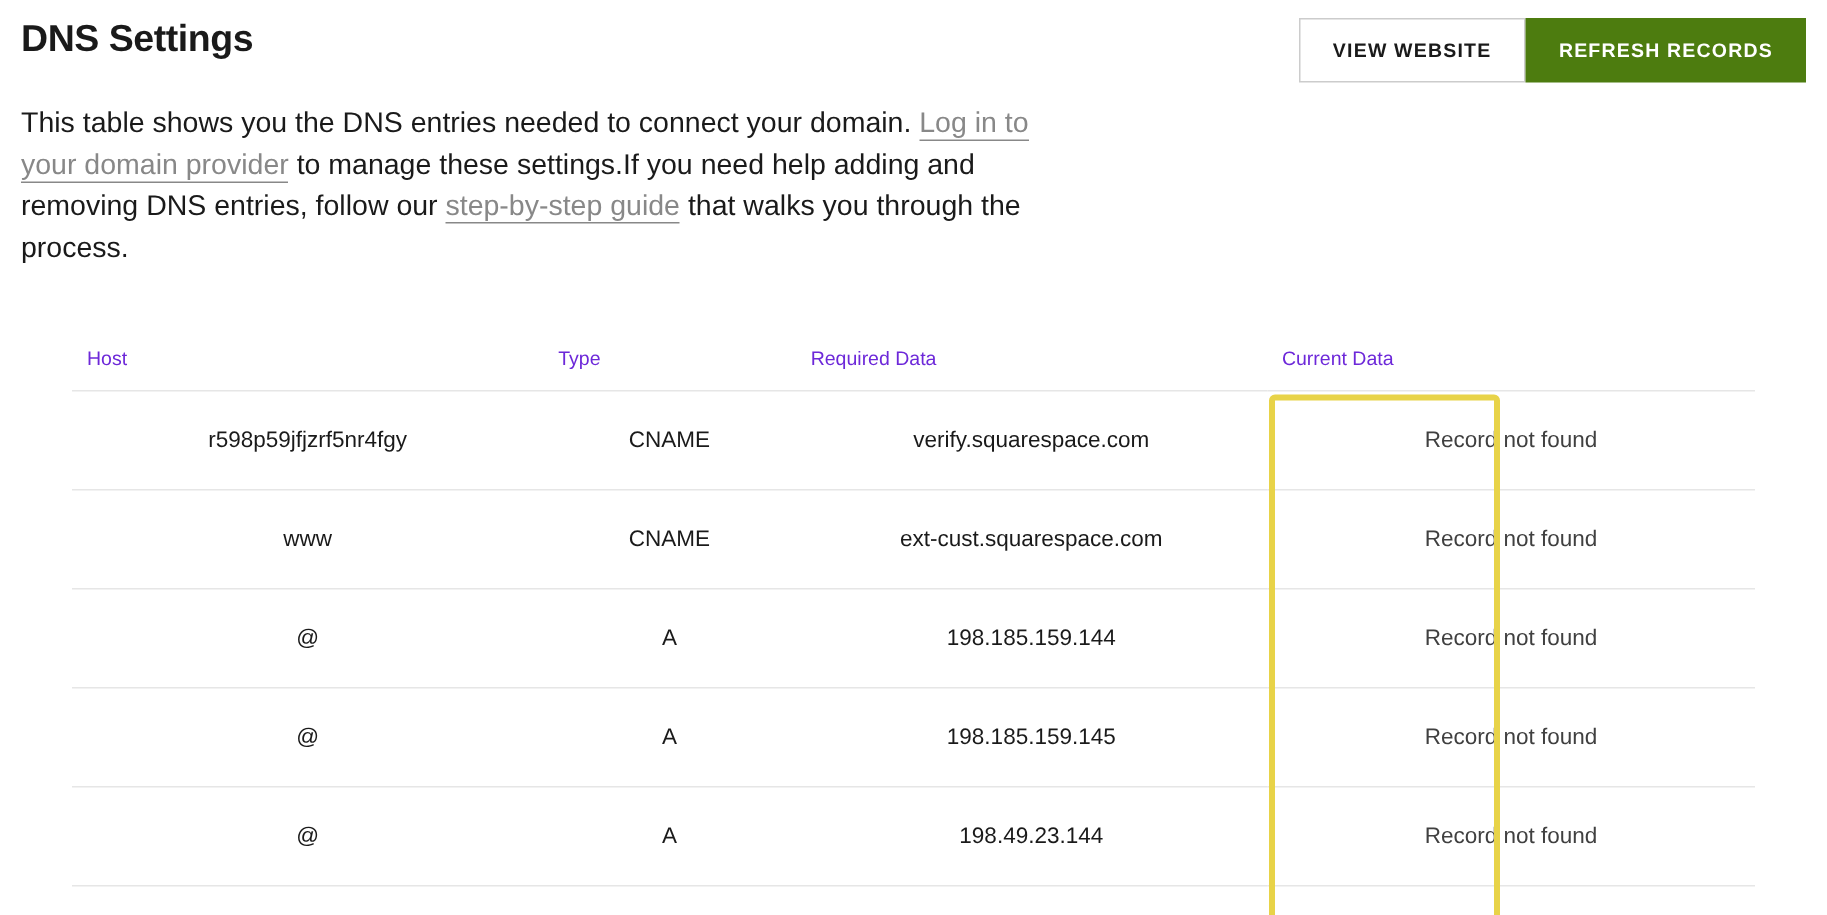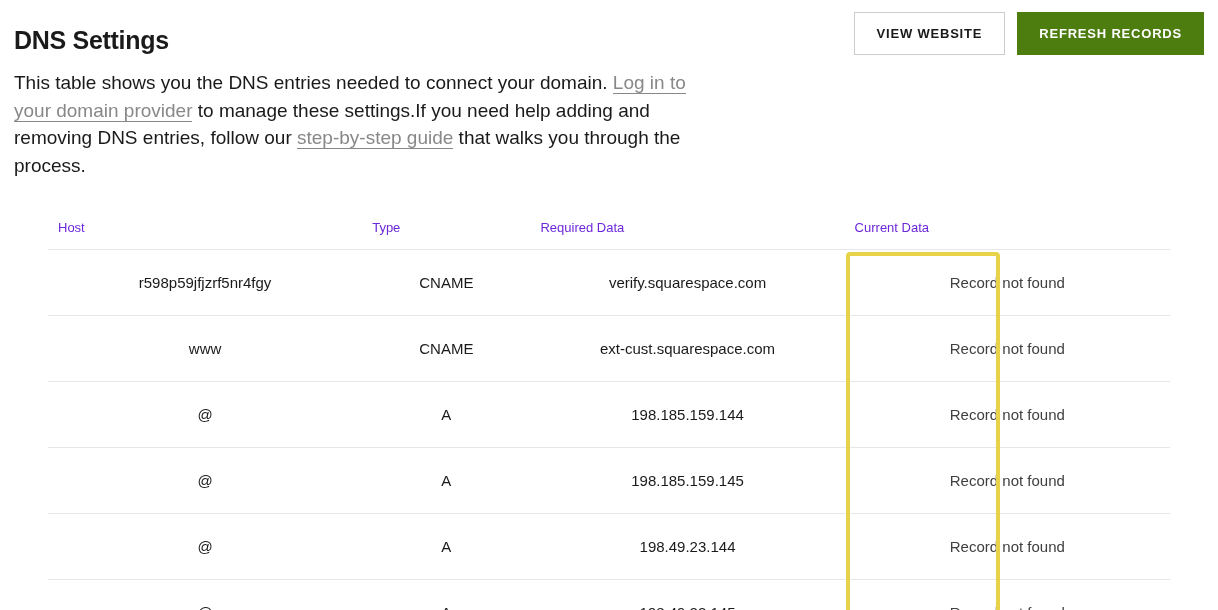--- a/index.html
+++ b/index.html
@@ -10,32 +10,31 @@
     body {
       font-family: -apple-system, BlinkMacSystemFont, "Segoe UI", Helvetica, Arial, sans-serif;
       background: #fff;
       color: #1a1a1a;
       padding: 12px 14px;
       width: 1218px;
     }
     .header-row {
       display: flex;
       justify-content: space-between;
-      align-items: flex-end;
+      align-items: flex-start;
       margin-bottom: 14px;
     }
     .page-title {
       font-size: 25px;
       font-weight: 700;
       color: #1a1a1a;
       letter-spacing: -0.3px;
     }
     .button-group {
       display: flex;
-      gap: 12px;
     }
     .btn {
       padding: 13px 22px;
       font-size: 13px;
       font-weight: 600;
       letter-spacing: 0.8px;
       cursor: pointer;
       border: none;
       font-family: inherit;
       text-transform: uppercase;
@@ -47,21 +46,21 @@
     }
     .btn-primary {
       background: #4d7c0f;
       color: #fff;
     }
     .description {
       font-size: 19px;
       line-height: 1.45;
       color: #1a1a1a;
       max-width: 680px;
-      margin-bottom: 27px;
+      margin-bottom: 38px;
     }
     .description .link {
       color: #888;
       text-decoration: none;
       border-bottom: 1px solid #888;
       cursor: pointer;
     }
     .table-container {
       margin-left: 34px;
       margin-right: 34px;

